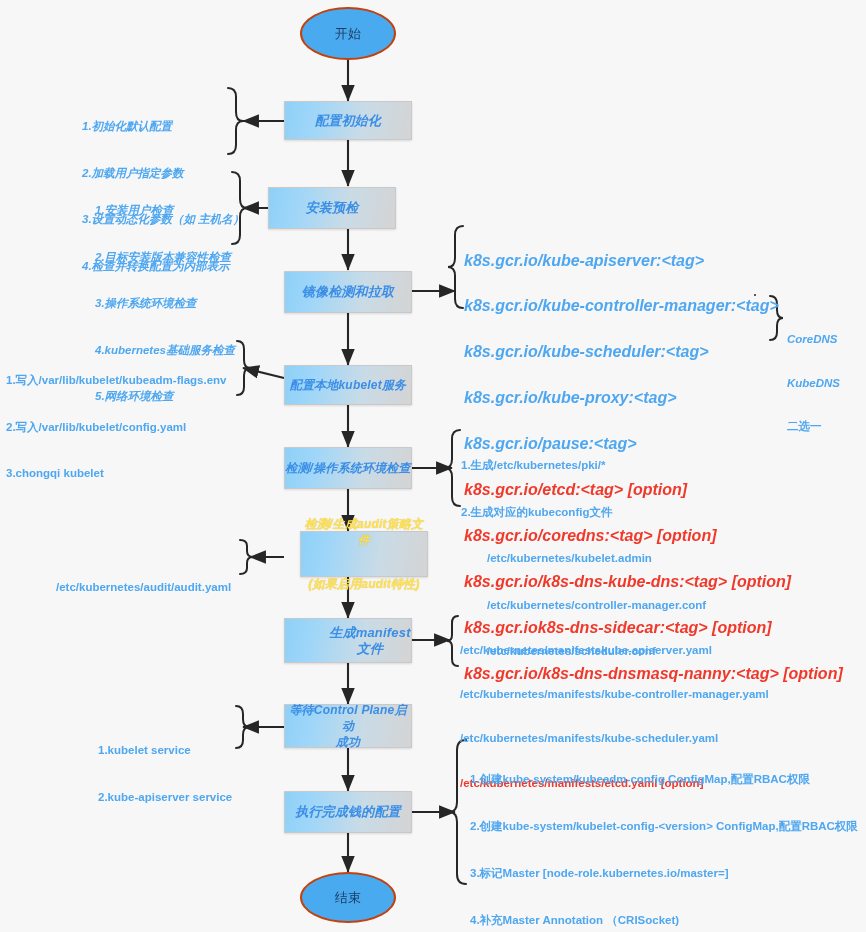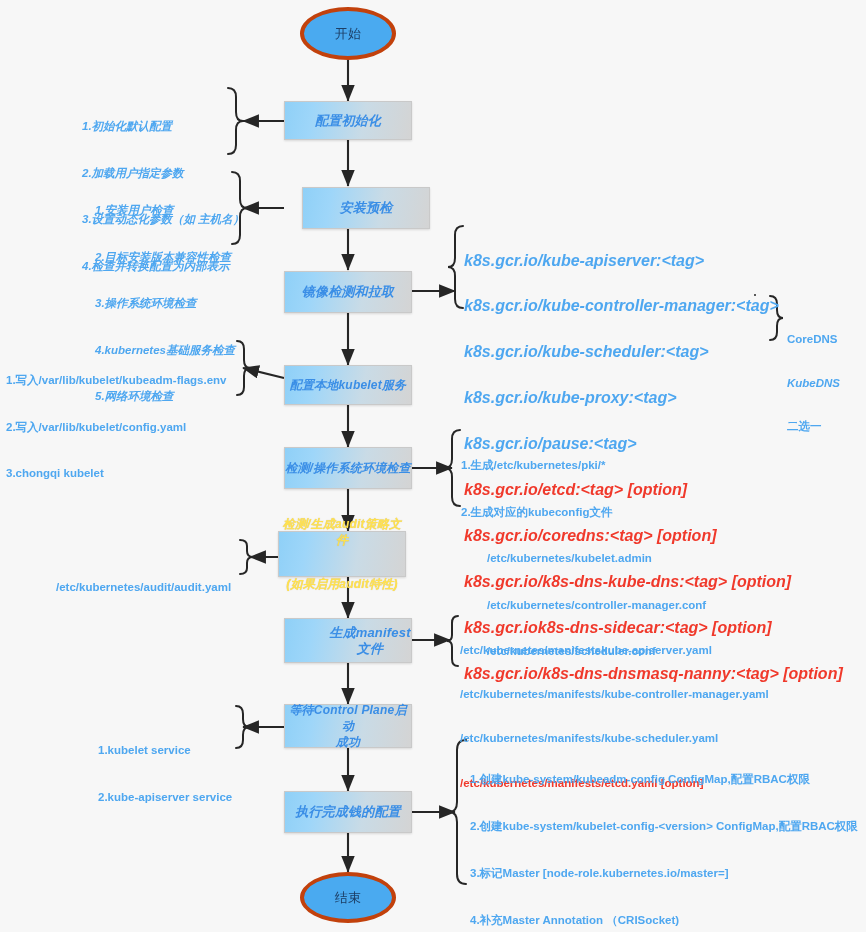--- a/index.html
+++ b/index.html
@@ -24,21 +24,21 @@
     font-size:13px;line-height:16px;
     letter-spacing:.2px;
   }
   .proc{
     background:linear-gradient(100deg,#8fd0f7 0%,#9ed6f9 22%,#c9dbe6 62%,#d4d4d4 100%);
     border:1px solid #c9c9c9;
     box-shadow:0 1px 2px rgba(0,0,0,.12);
   }
   .term{
     background:#4aaaf0;
-    border:4px solid #c2410c;
+    border:2px solid #c2410c;
     border-radius:50%;
     color:#1d3f66;
     font-weight:normal;font-style:normal;
     font-size:13px;
   }
   .audit-txt{color:#ffe14d;text-shadow:0 0 1px rgba(120,90,0,.35);}
 
   
   .ann{
     position:absolute;
@@ -127,37 +127,37 @@
   </svg>
 
   <div class="node term" style="left:300px;top:7px;width:96px;height:53px;">
     <span>开始</span>
   </div>
 
   <div class="node proc" style="left:284px;top:101px;width:128px;height:39px;">
     <span>配置初始化</span>
   </div>
 
-  <div class="node proc" style="left:302px;top:187px;width:128px;height:42px;">
+  <div class="node proc" style="left:268px;top:187px;width:128px;height:42px;">
     <span>安装预检</span>
   </div>
 
   <div class="node proc" style="left:284px;top:271px;width:128px;height:42px;">
     <span>镜像检测和拉取</span>
   </div>
 
   <div class="node proc" style="left:284px;top:365px;width:128px;height:40px;">
     <span style="font-size:12px;">配置本地kubelet服务</span>
   </div>
 
   <div class="node proc" style="left:284px;top:447px;width:128px;height:42px;">
     <span style="font-size:12px;">检测/操作系统环境检查</span>
   </div>
 
-  <div class="node proc" style="left:278px;top:531px;width:128px;height:46px;flex-direction:column;gap:28px;">
+  <div class="node proc" style="left:300px;top:531px;width:128px;height:46px;flex-direction:column;gap:28px;">
     <span class="audit-txt" style="font-size:12px;">检测/生成audit策略文件</span>
     <span class="audit-txt" style="font-size:12px;">(如果启用audit特性)</span>
   </div>
 
   <div class="node proc" style="left:284px;top:618px;width:128px;height:45px;padding-left:44px;">
     <span>生成manifest文件</span>
   </div>
 
   <div class="node proc" style="left:284px;top:704px;width:128px;height:44px;flex-direction:column;">
     <span style="font-size:12px;">等待Control Plane启动</span>
@@ -209,21 +209,21 @@
     <span class="ln">k8s.gcr.io/kube-proxy:&lt;tag&gt;</span>
     <span class="ln">k8s.gcr.io/pause:&lt;tag&gt;</span>
     <span class="ln red">k8s.gcr.io/etcd:&lt;tag&gt; [option]</span>
     <span class="ln red">k8s.gcr.io/coredns:&lt;tag&gt; [option]</span>
     <span class="ln red">k8s.gcr.io/k8s-dns-kube-dns:&lt;tag&gt; [option]</span>
     <span class="ln red">k8s.gcr.iok8s-dns-sidecar:&lt;tag&gt; [option]</span>
     <span class="ln red">k8s.gcr.io/k8s-dns-dnsmasq-nanny:&lt;tag&gt; [option]</span>
   </div>
 
   <div class="ann" style="left:787px;top:303px;text-align:left;line-height:14.5px;">
-    <span class="ln" style="">CoreDNS</span>
+    <span class="ln" style="font-style:italic;">CoreDNS</span>
     <span class="ln" style="font-style:italic;">KubeDNS</span>
     <span class="ln">二选一</span>
   </div>
 
   <div class="ann" style="left:461px;top:427px;text-align:left;line-height:15.5px;">
     <span class="ln">1.生成/etc/kubernetes/pki/*</span>
     <span class="ln">2.生成对应的kubeconfig文件</span>
     <span class="ln indent">/etc/kubernetes/kubelet.admin</span>
     <span class="ln indent">/etc/kubernetes/controller-manager.conf</span>
     <span class="ln indent">/etc/kubernetes/scheduler.conf</span>

